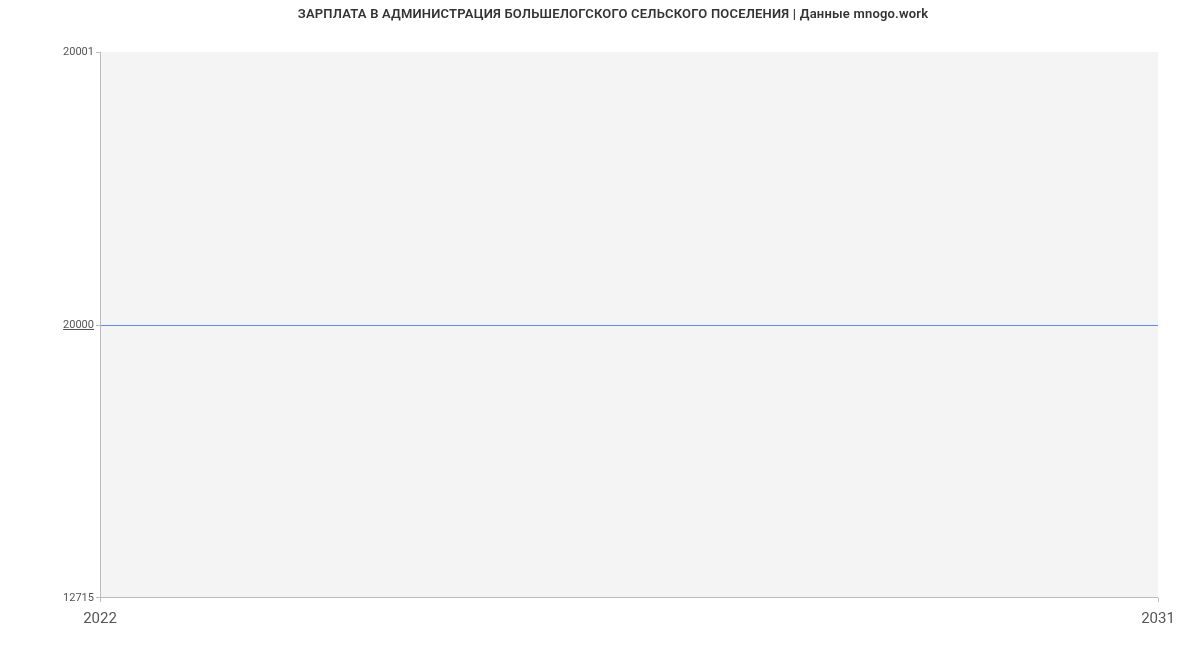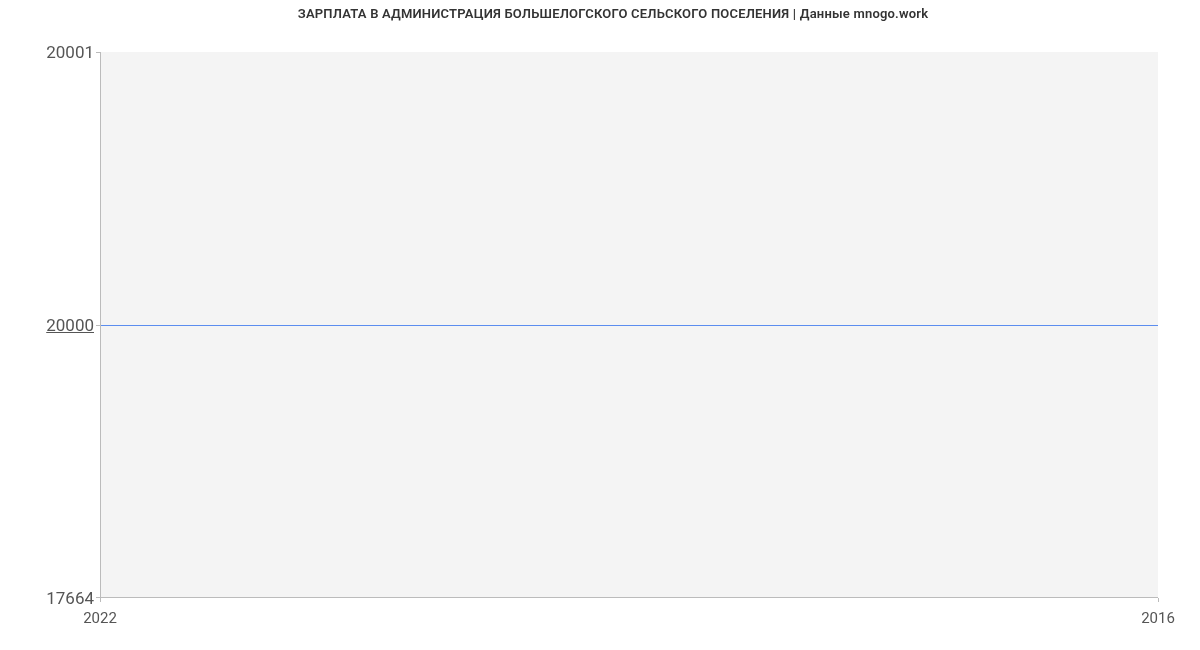--- a/index.html
+++ b/index.html
@@ -39,21 +39,21 @@
     left: 0;
     width: 100%;
     height: 0;
     border-top: 1.5px solid #5b8def;
   }
   .y-tick {
     position: absolute;
     right: 1106px;
     width: 50px;
     text-align: right;
-    font-size: 17px;
+    font-size: 11px;
     color: #555;
     line-height: 10px;
   }
   .y-tick-mark {
     position: absolute;
     left: 96px;
     width: 4px;
     height: 1px;
     background: #bbb;
   }
@@ -80,20 +80,20 @@
 <div class="plot-area">
   <div class="data-line" style="top:50%;"></div>
 </div>
 
 <div class="y-tick" style="top:47px;">20001</div>
 <div class="y-tick-mark" style="top:52px;"></div>
 
 <div class="y-tick" style="top:320px;text-decoration:underline;">20000</div>
 <div class="y-tick-mark" style="top:325px;"></div>
 
-<div class="y-tick" style="top:593px;">17664</div>
+<div class="y-tick" style="top:593px;">12715</div>
 <div class="y-tick-mark" style="top:597px;"></div>
 
 <div class="x-tick-mark" style="left:100px;"></div>
 <div class="x-tick" style="left:100px;">2022</div>
 
 <div class="x-tick-mark" style="left:1158px;"></div>
-<div class="x-tick" style="left:1158px;">2016</div>
+<div class="x-tick" style="left:1158px;">2031</div>
 
 </body></html>

